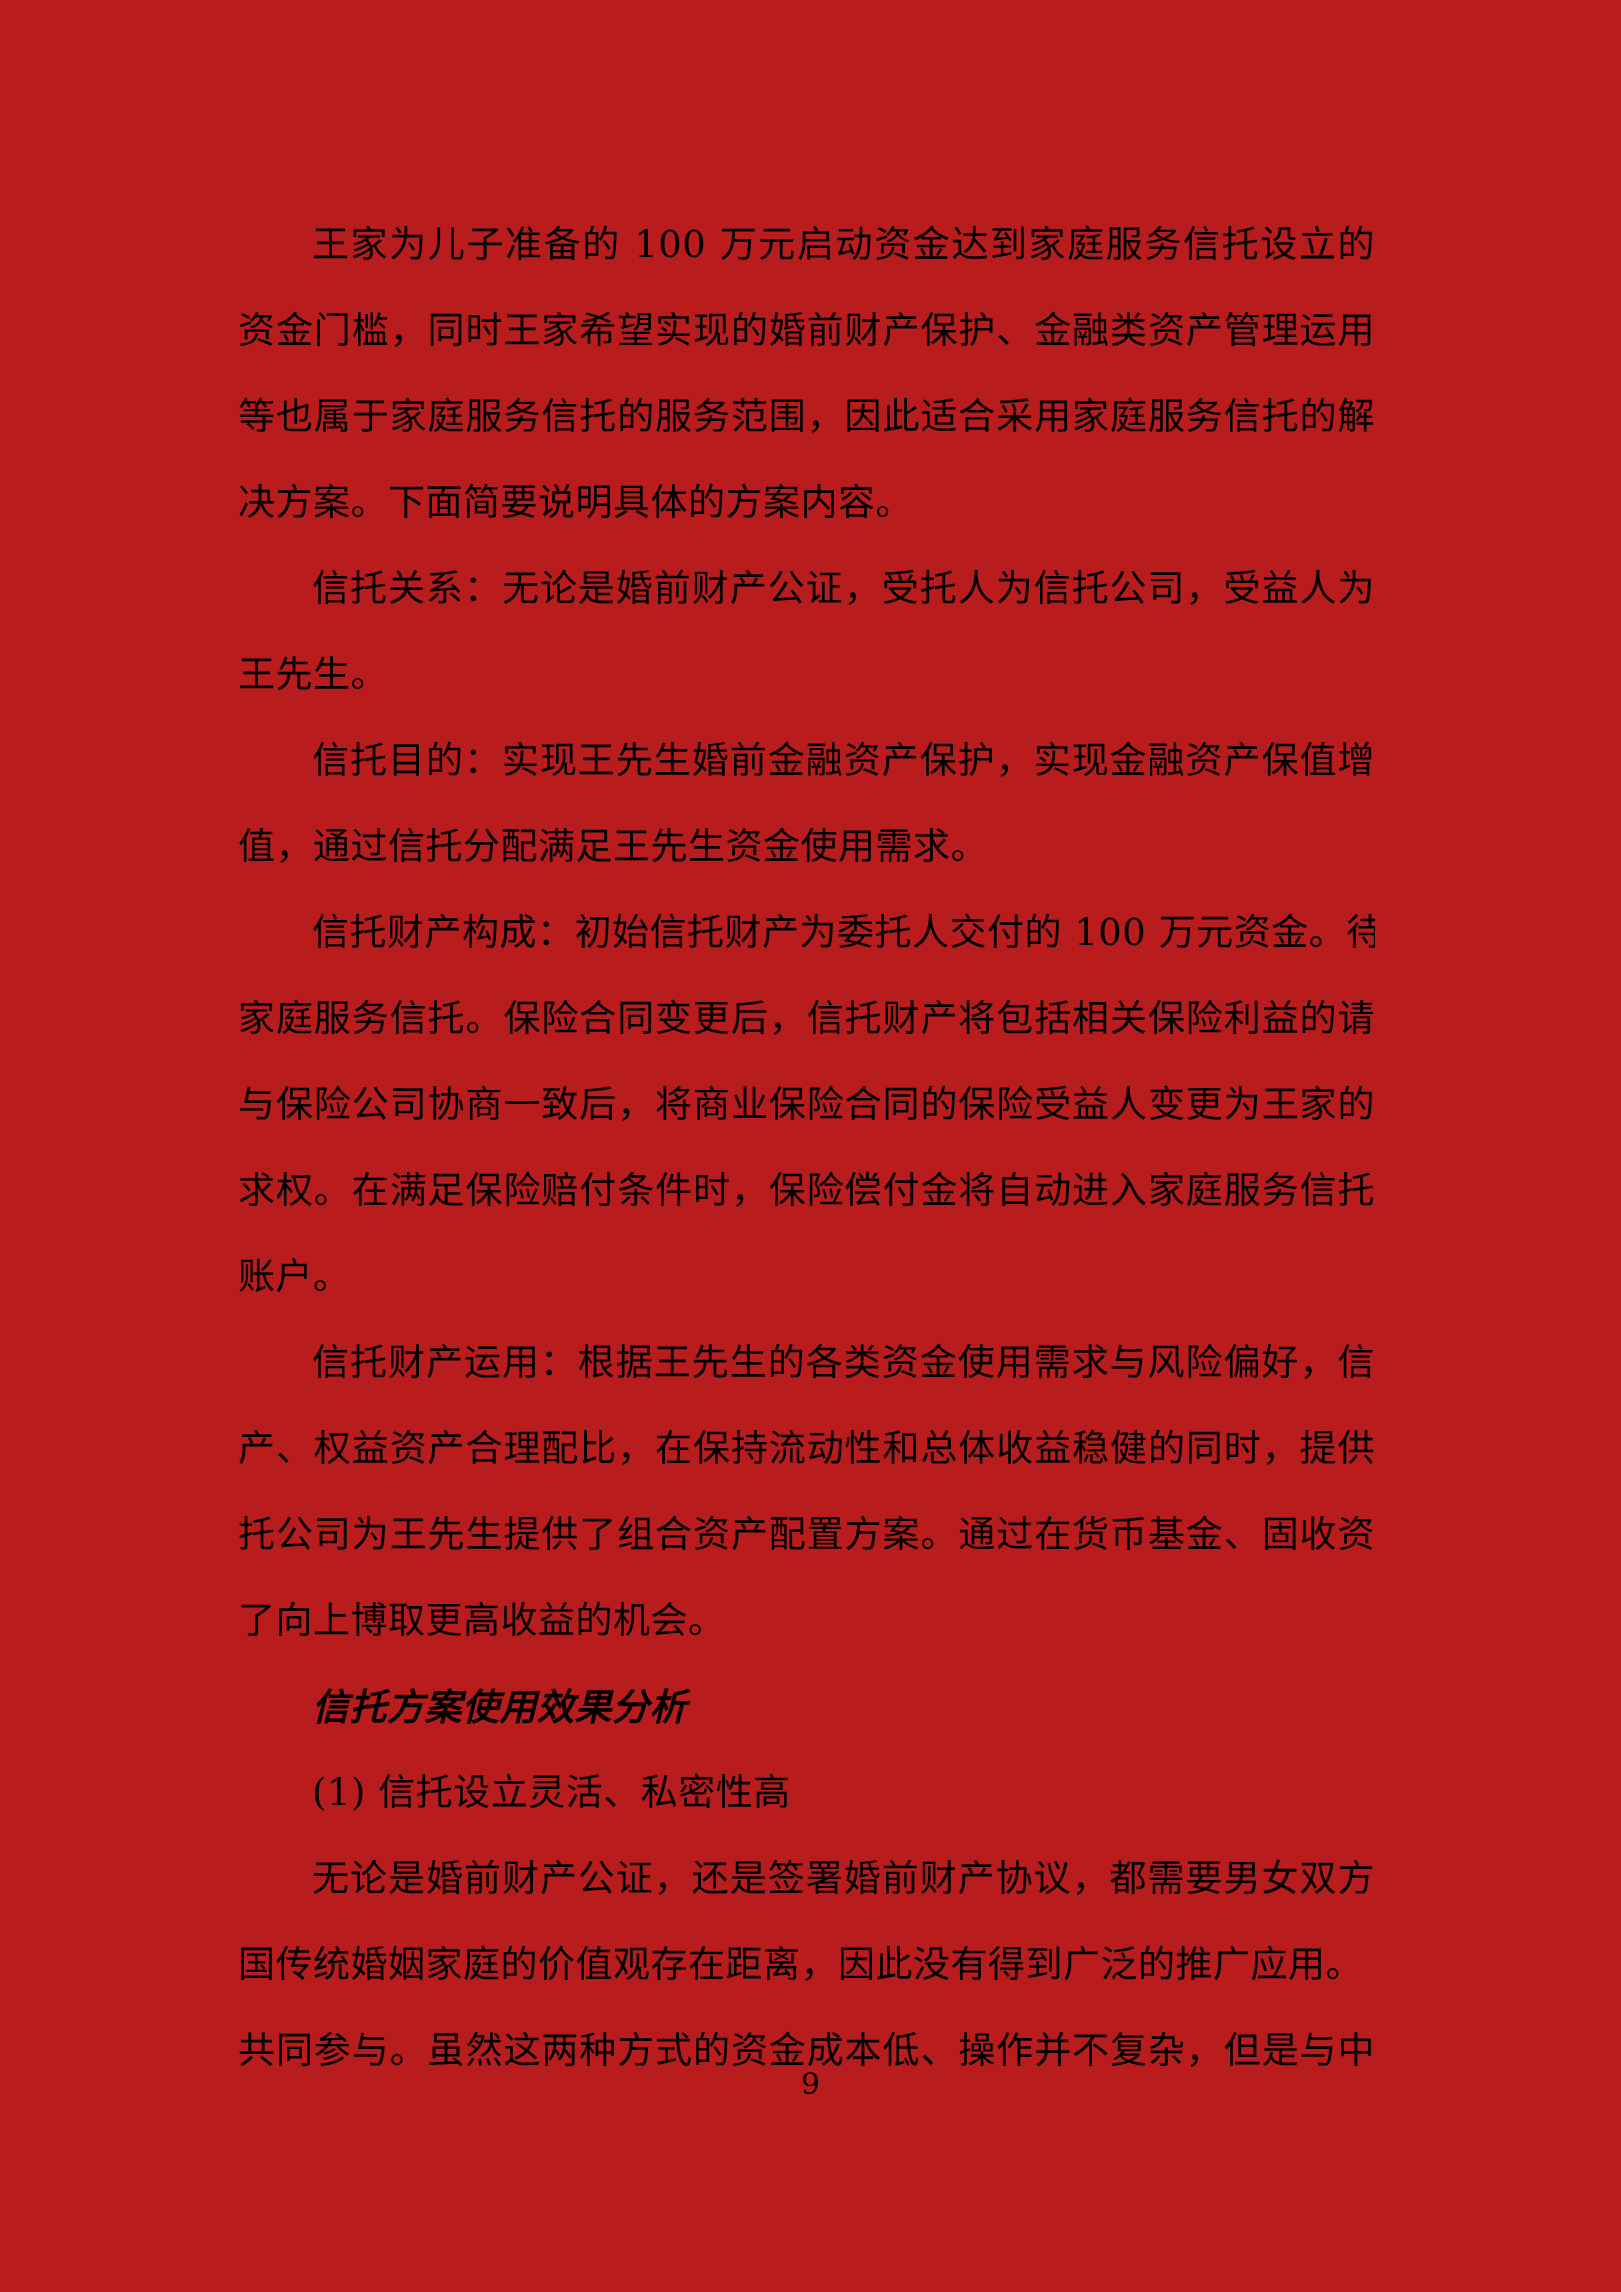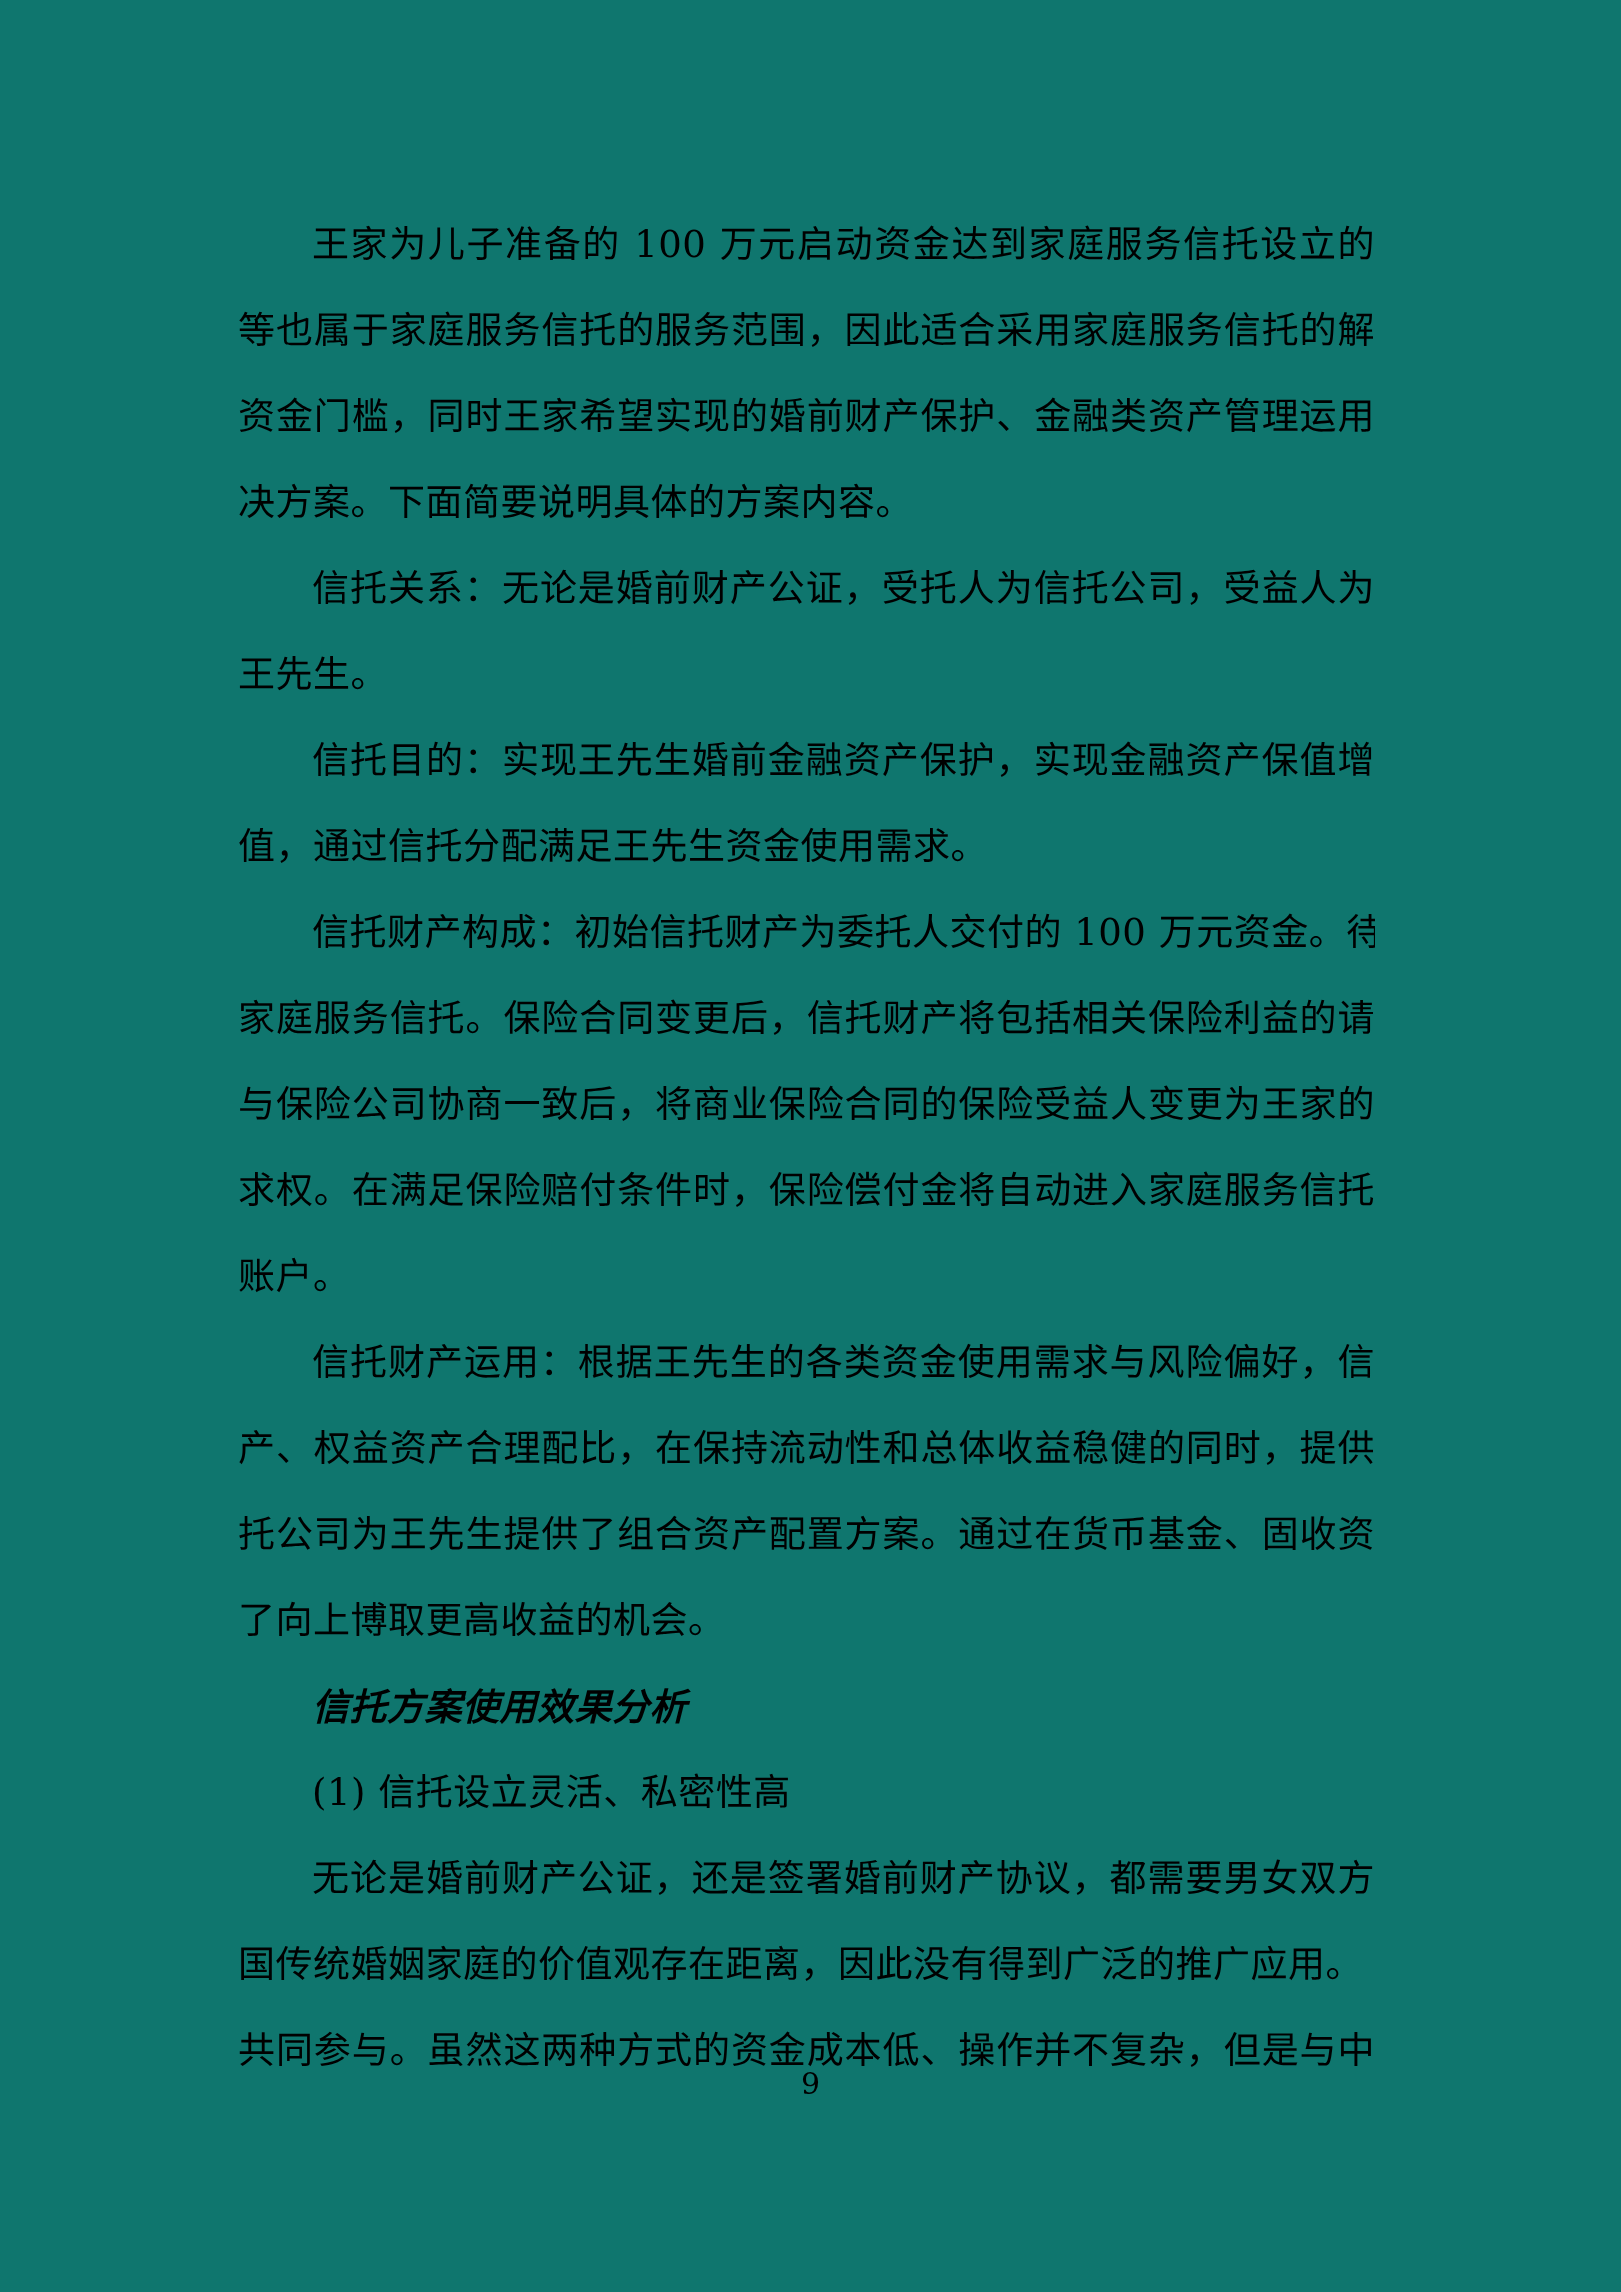--- a/index.html
+++ b/index.html
@@ -4,21 +4,21 @@
 <style>
   html, body {
     margin: 0;
     padding: 0;
     background: #ffffff;
   }
   .page {
     position: relative;
     width: 1621px;
     height: 2293px;
-    background: #0f766e;
+    background: #b91c1c;
     color: #000000;
     font-family: "DejaVu Serif", "Liberation Serif", serif;
     overflow: hidden;
   }
   .content {
     position: absolute;
     left: 238px;
     top: 202px;
     width: 1137px;
   }
@@ -57,22 +57,22 @@
     color: #000000;
   }
 </style>
 </head>
 <body>
 
 <div class="page">
   <div class="content">
       <div class="paragraph">
         <div class="line para-first">王家为儿子准备的 100 万元启动资金达到家庭服务信托设立的</div>
+        <div class="line">资金门槛，同时王家希望实现的婚前财产保护、金融类资产管理运用</div>
         <div class="line">等也属于家庭服务信托的服务范围，因此适合采用家庭服务信托的解</div>
-        <div class="line">资金门槛，同时王家希望实现的婚前财产保护、金融类资产管理运用</div>
         <div class="line para-last">决方案。下面简要说明具体的方案内容。</div>
       </div>
       <div class="paragraph">
         <div class="line para-first">信托关系：无论是婚前财产公证，受托人为信托公司，受益人为</div>
         <div class="line para-last">王先生。</div>
       </div>
       <div class="paragraph">
         <div class="line para-first">信托目的：实现王先生婚前金融资产保护，实现金融资产保值增</div>
         <div class="line para-last">值，通过信托分配满足王先生资金使用需求。</div>
       </div>

